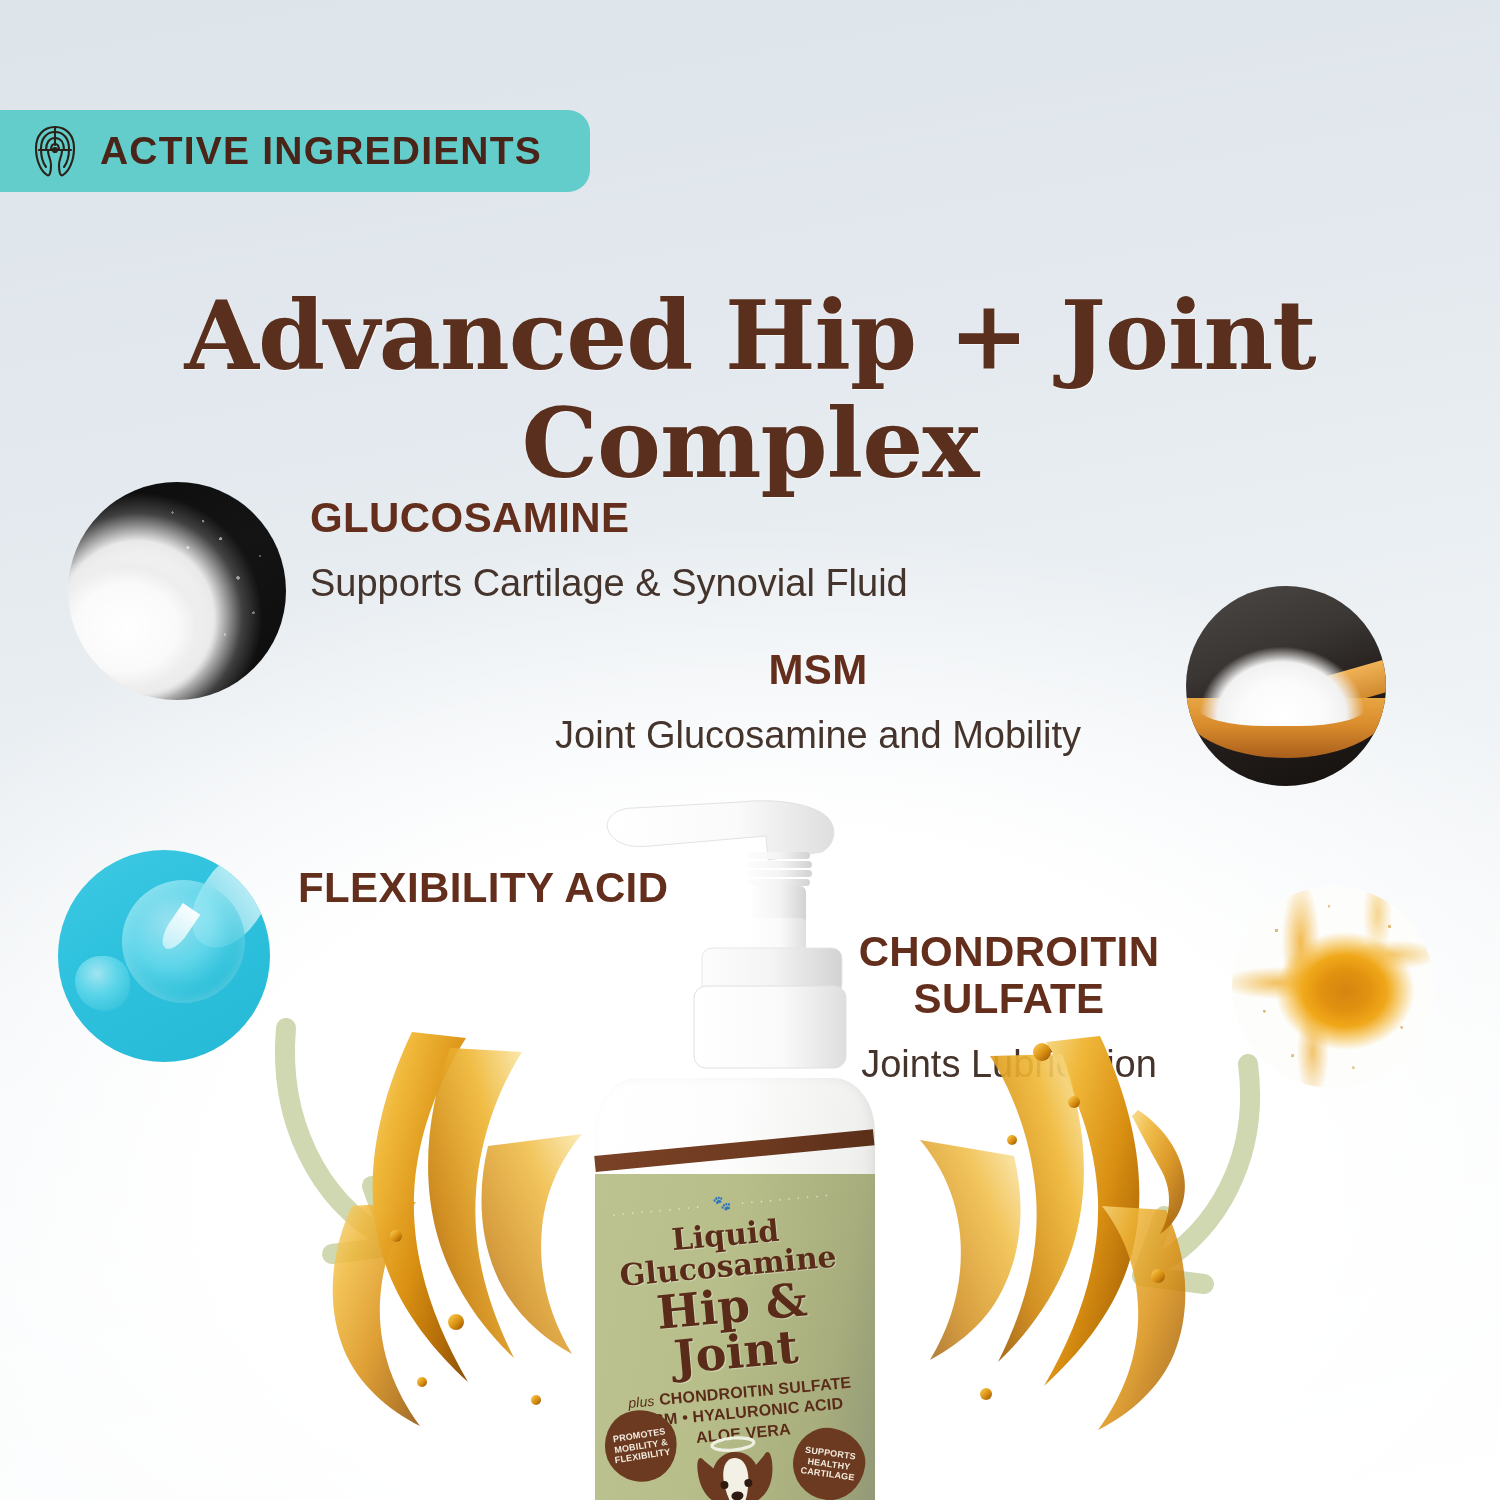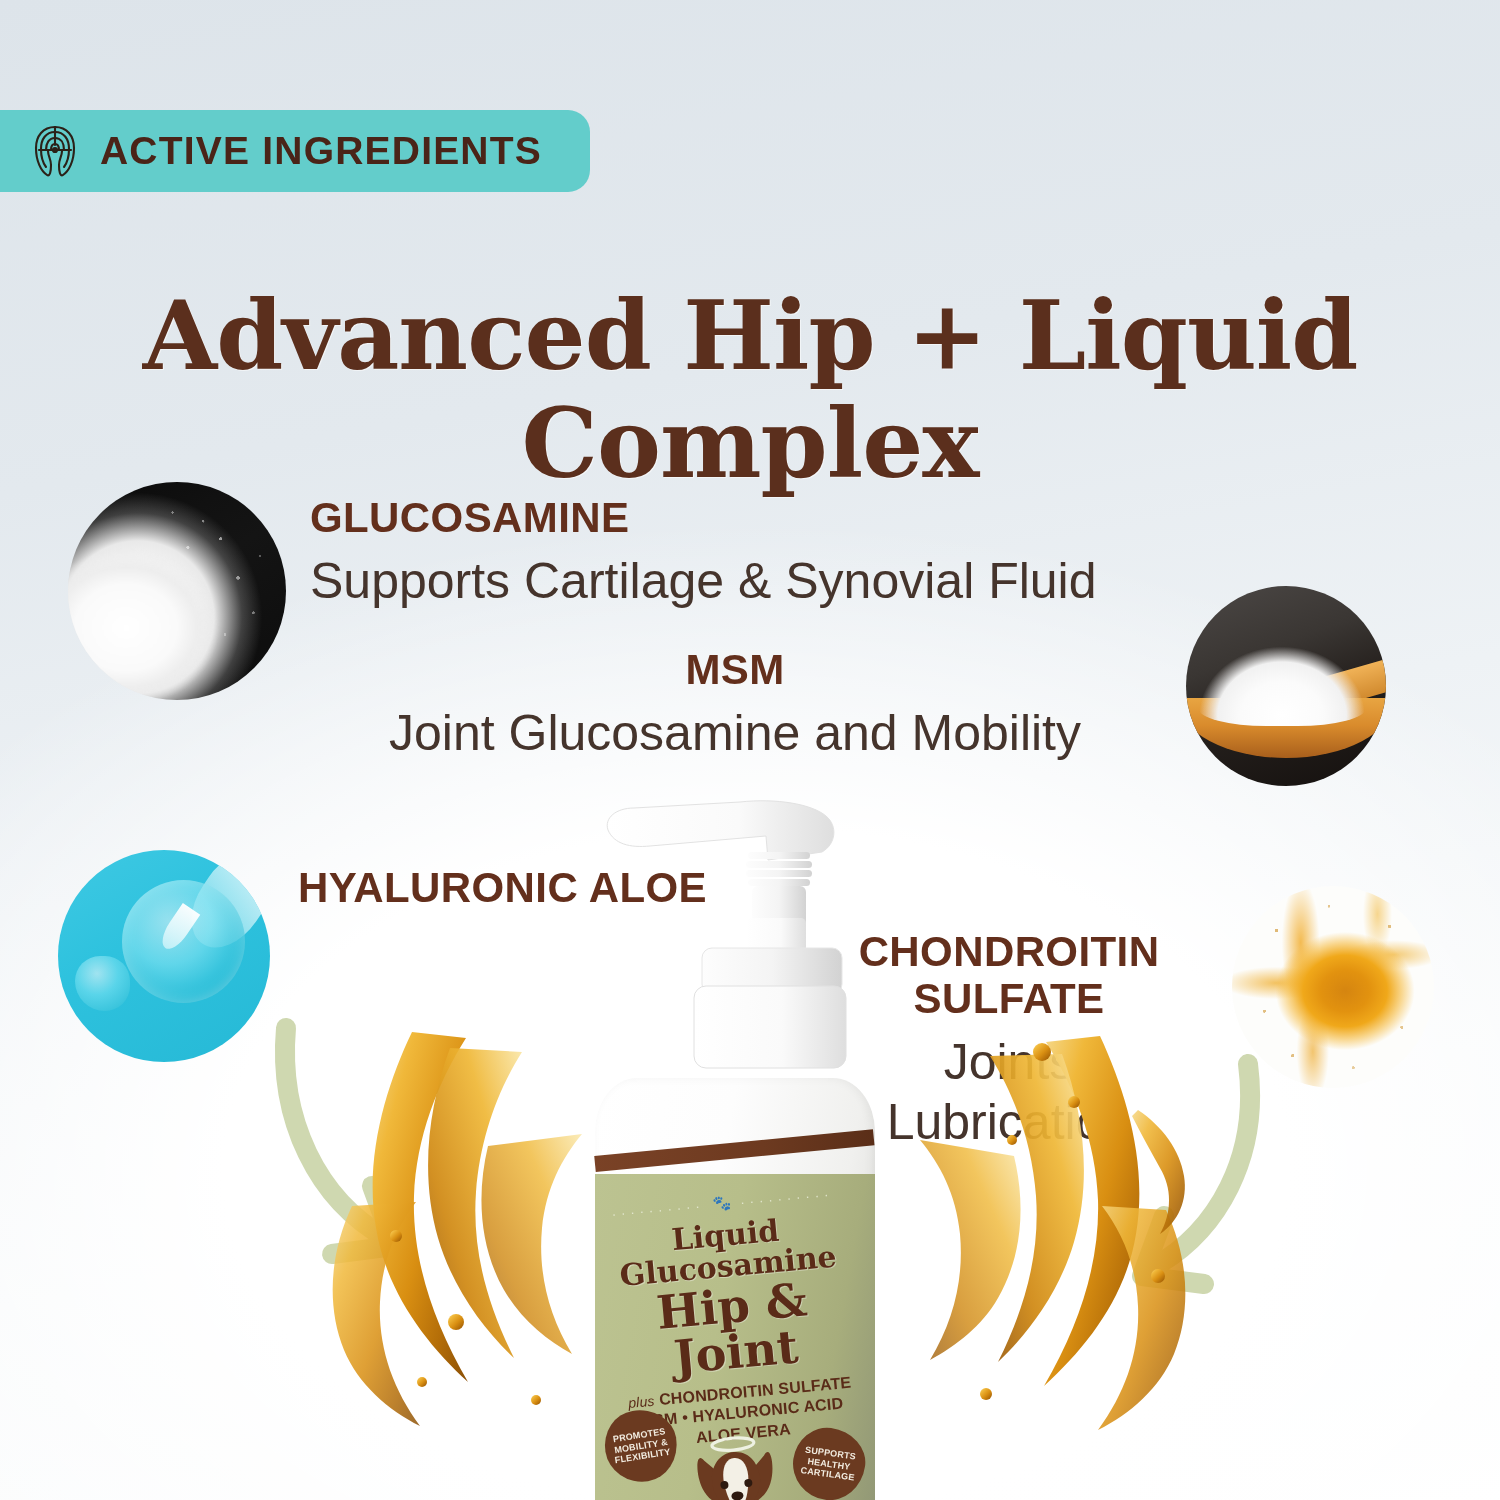--- a/index.html
+++ b/index.html
@@ -187,25 +187,25 @@
   .ing-name {
     font-size: 42px;
     font-weight: bold;
     color: #632f1c;
     letter-spacing: 0.4px;
     line-height: 1.12;
     white-space: nowrap;
   }
   .ing-name.wrap { white-space: normal; }
   .ing-desc {
-    font-size: 50px;
+    font-size: 38px;
     color: #45342c;
     font-weight: 300;
     line-height: 1.2;
-    margin-top: 10px;
+    margin-top: 20px;
     white-space: nowrap;
   }
 
   .t-gluco { left: 310px; top: 494px; text-align: left; }
   .t-msm   { right: 430px; top: 646px; text-align: center; }
   .t-ha    { left: 298px; top: 864px; text-align: left; }
   .t-chon  { left: 819px; top: 928px; width: 380px; text-align: center; }
   .t-chon .ing-desc { white-space: normal; }
 
   
@@ -336,21 +336,21 @@
         <path d="M23 21 C26 21 27 24 27 27"></path>
         <line x1="23" y1="4" x2="23" y2="22"></line>
         <line x1="7" y1="27" x2="39" y2="27"></line>
       </g>
       <circle cx="23" cy="27" r="3.1" fill="#2b2118"></circle>
     </svg>
     <span class="badge-text">ACTIVE INGREDIENTS</span>
   </div>
 
   <h1 class="headline">
-    <span>Advanced Hip + Liquid</span>
+    <span>Advanced Hip + Joint</span>
     <span class="line2">Complex</span>
   </h1>
 
   <div class="circle circ-gluco"></div>
 
   <div class="circle circ-msm">
     <div class="spoon-handle"></div>
     <div class="spoon"></div>
     <div class="mound"></div>
   </div>
@@ -371,21 +371,21 @@
     <div class="ing-name">GLUCOSAMINE</div>
     <div class="ing-desc">Supports Cartilage &amp; Synovial Fluid</div>
   </div>
 
   <div class="ing-text t-msm">
     <div class="ing-name">MSM</div>
     <div class="ing-desc">Joint Glucosamine and Mobility</div>
   </div>
 
   <div class="ing-text t-ha">
-    <div class="ing-name">HYALURONIC ALOE</div>
+    <div class="ing-name">FLEXIBILITY ACID</div>
   </div>
 
   <div class="ing-text t-chon">
     <div class="ing-name wrap">CHONDROITIN</div>
     <div class="ing-name wrap">SULFATE</div>
     <div class="ing-desc">Joints Lubrication</div>
   </div>
 
   <svg class="arrow arrow-left" width="170" height="280" viewBox="0 0 170 280">
     <path d="M18 28 C10 120 50 200 118 238" fill="none" stroke="#cfd8b0" stroke-width="20" stroke-linecap="round"></path>

